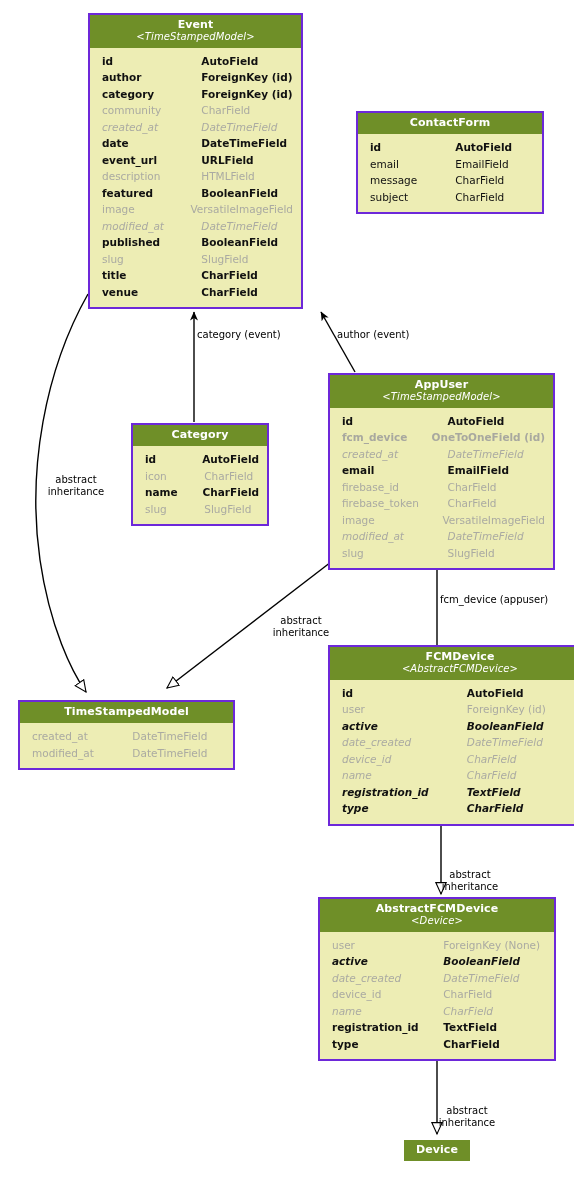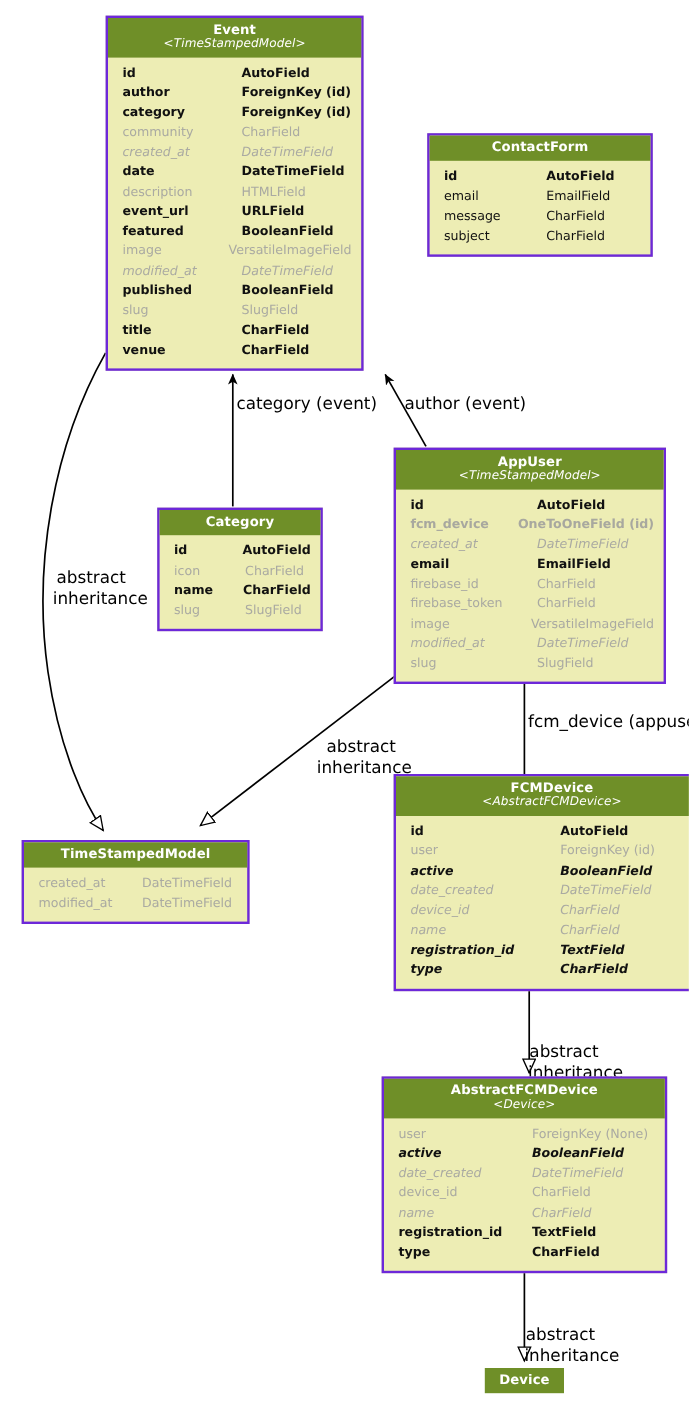--- a/index.html
+++ b/index.html
@@ -71,21 +71,21 @@
   .s-bold        { color: #111111; font-weight: bold; font-style: normal; }
   .s-plain       { color: #111111; font-weight: normal; font-style: normal; }
   .s-grey        { color: #aaaaa2; font-weight: normal; font-style: normal; }
   .s-greybold    { color: #a8a89f; font-weight: bold; font-style: normal; }
   .s-greyital    { color: #aaaaa2; font-weight: normal; font-style: italic; }
   .s-bolditalic  { color: #111111; font-weight: bold; font-style: italic; }
 
   
   .edge-label {
     position: absolute;
-    font-size: 14px;
+    font-size: 10px;
     color: #000000;
     line-height: 1.22;
     white-space: pre;
   }
   .edge-label.center { text-align: center; margin-top: 28px; }
 </style>
 </head>
 <body>
 
 <div id="diagram-canvas">
@@ -153,28 +153,28 @@
         </div>
         <div class="field-row">
           <span class="field-name s-greyital">created_at</span>
           <span class="field-type s-greyital">DateTimeField</span>
         </div>
         <div class="field-row">
           <span class="field-name s-bold">date</span>
           <span class="field-type s-bold">DateTimeField</span>
         </div>
         <div class="field-row">
+          <span class="field-name s-bold">event_url</span>
+          <span class="field-type s-bold">URLField</span>
+        </div>
+        <div class="field-row">
           <span class="field-name s-grey">description</span>
           <span class="field-type s-grey">HTMLField</span>
         </div>
         <div class="field-row">
-          <span class="field-name s-bold">event_url</span>
-          <span class="field-type s-bold">URLField</span>
-        </div>
-        <div class="field-row">
           <span class="field-name s-bold">featured</span>
           <span class="field-type s-bold">BooleanField</span>
         </div>
         <div class="field-row">
           <span class="field-name s-grey">image</span>
           <span class="field-type s-grey">VersatileImageField</span>
         </div>
         <div class="field-row">
           <span class="field-name s-greyital">modified_at</span>
           <span class="field-type s-greyital">DateTimeField</span>
@@ -284,21 +284,21 @@
           <span class="field-name s-bold">name</span>
           <span class="field-type s-bold">CharField</span>
         </div>
         <div class="field-row">
           <span class="field-name s-grey">slug</span>
           <span class="field-type s-grey">SlugField</span>
         </div>
       </div>
   </div>
 
-  <div class="entity" style="left:18px; top:700px; width:190px;">
+  <div class="entity" style="left:18px; top:700px; width:217px;">
     <div class="entity-header">
       <div class="entity-title">TimeStampedModel</div>
     </div>
     <div class="entity-body">
         <div class="field-row">
           <span class="field-name s-grey">created_at</span>
           <span class="field-type s-grey">DateTimeField</span>
         </div>
         <div class="field-row">
           <span class="field-name s-grey">modified_at</span>

